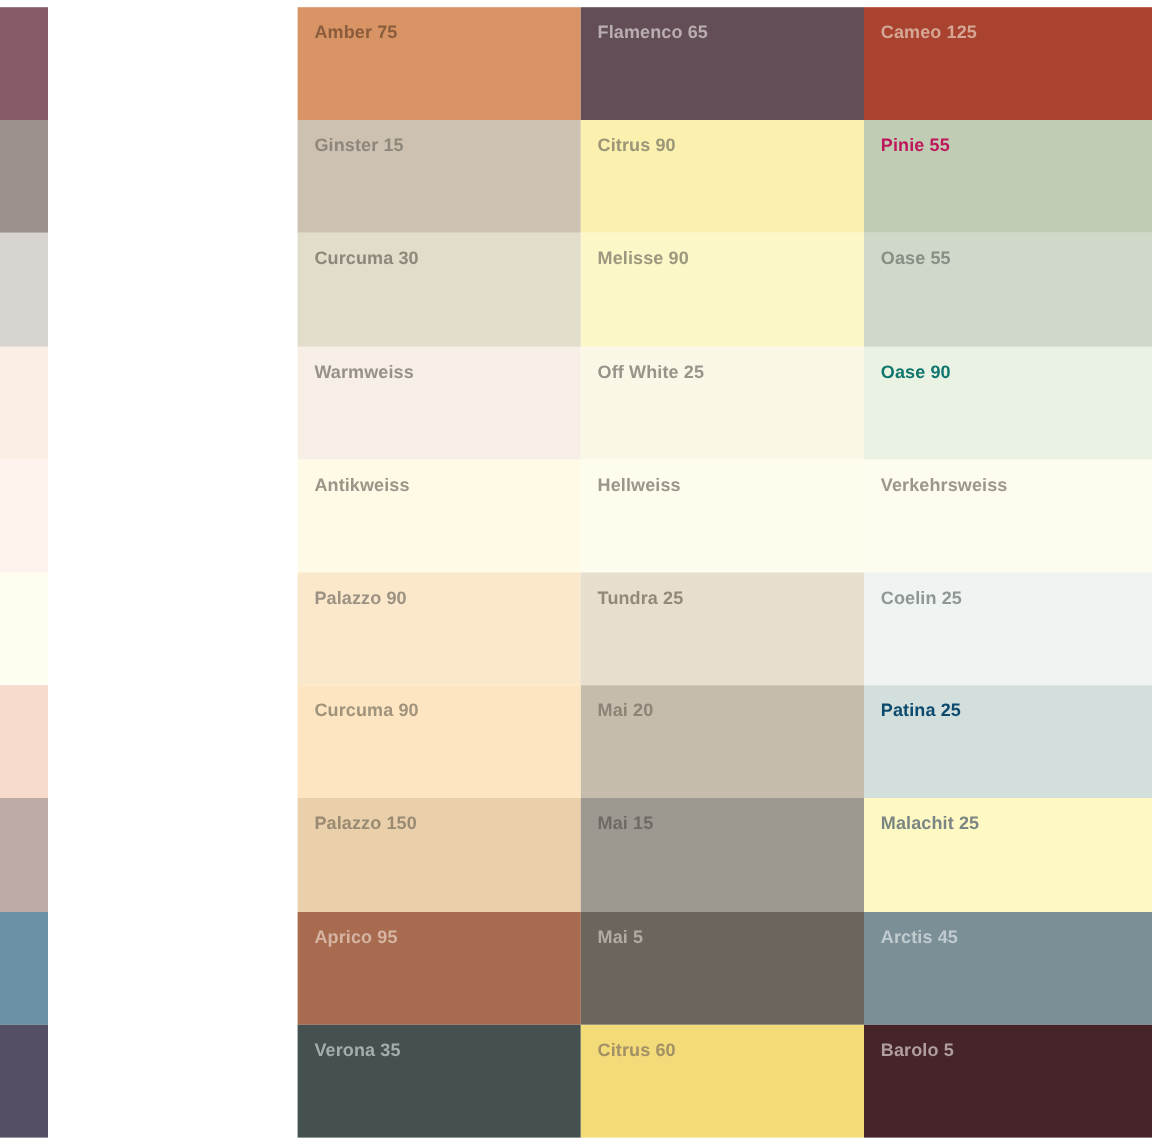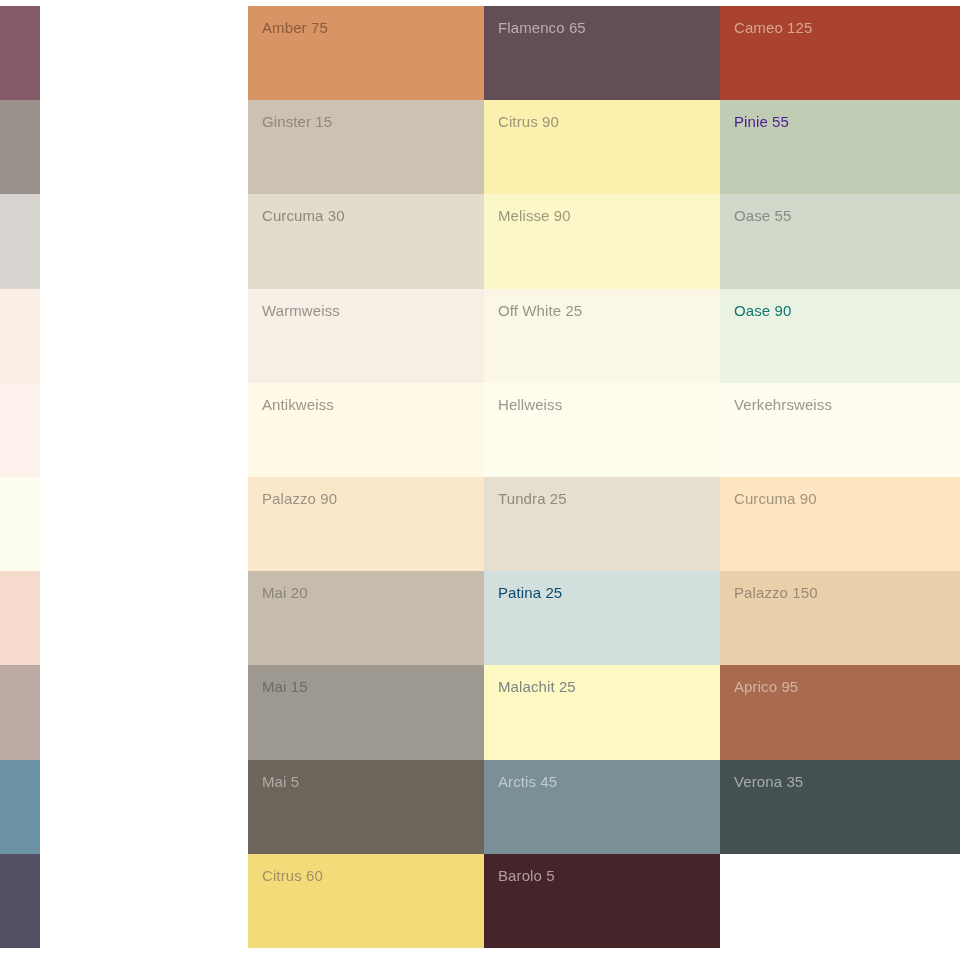--- a/index.html
+++ b/index.html
@@ -14,20 +14,21 @@
     font-family: "Liberation Sans", sans-serif;
     overflow: hidden;
     position: relative;
   }
 
   #palette-page {
     position: relative;
     width: 828px;
     height: 954px;
     background: #ffffff;
+    font-weight: bold;
   }
 
   
   #edge-strip {
     position: absolute;
     left: 0;
     top: 6px;
     width: 40px;
     height: 942px;
     display: flex;
@@ -91,21 +92,21 @@
       <div class="swatch-cell" style="background: rgb(169, 67, 47);">
         <span class="swatch-label" style="color: rgb(214, 166, 149);">Cameo 125</span>
       </div>
       <div class="swatch-cell" style="background: rgb(205, 194, 177);">
         <span class="swatch-label" style="color: rgb(142, 135, 124);">Ginster 15</span>
       </div>
       <div class="swatch-cell" style="background: rgb(251, 240, 173);">
         <span class="swatch-label" style="color: rgb(156, 150, 121);">Citrus 90</span>
       </div>
       <div class="swatch-cell" style="background: rgb(192, 205, 180);">
-        <span class="swatch-label" style="color: #4c1d95;">Pinie 55</span>
+        <span class="swatch-label" style="color: #be185d;">Pinie 55</span>
       </div>
       <div class="swatch-cell" style="background: rgb(226, 220, 203);">
         <span class="swatch-label" style="color: rgb(141, 136, 124);">Curcuma 30</span>
       </div>
       <div class="swatch-cell" style="background: rgb(252, 247, 198);">
         <span class="swatch-label" style="color: rgb(155, 152, 127);">Melisse 90</span>
       </div>
       <div class="swatch-cell" style="background: rgb(207, 216, 201);">
         <span class="swatch-label" style="color: rgb(134, 142, 133);">Oase 55</span>
       </div>
@@ -125,20 +126,23 @@
         <span class="swatch-label" style="color: rgb(154, 150, 140);">Hellweiss</span>
       </div>
       <div class="swatch-cell" style="background: rgb(254, 251, 239); text-align: right;">
         <span class="swatch-label" style="color: rgb(155, 151, 141);">Verkehrsweiss</span>
       </div>
       <div class="swatch-cell" style="background: rgb(251, 232, 203);">
         <span class="swatch-label" style="color: rgb(156, 146, 131);">Palazzo 90</span>
       </div>
       <div class="swatch-cell" style="background: rgb(231, 223, 205);">
         <span class="swatch-label" style="color: rgb(145, 137, 123);">Tundra 25</span>
+      </div>
+      <div class="swatch-cell" style="background: rgb(239, 243, 241);">
+        <span class="swatch-label" style="color: rgb(145, 151, 149);">Coelin 25</span>
       </div>
       <div class="swatch-cell" style="background: rgb(252, 229, 192);">
         <span class="swatch-label" style="color: rgb(160, 147, 124);">Curcuma 90</span>
       </div>
       <div class="swatch-cell" style="background: rgb(197, 188, 172);">
         <span class="swatch-label" style="color: rgb(139, 132, 119);">Mai 20</span>
       </div>
       <div class="swatch-cell" style="background: rgb(211, 223, 221);">
         <span class="swatch-label" style="color: #0c4a6e; text-align: center;">Patina 25</span>
       </div>

